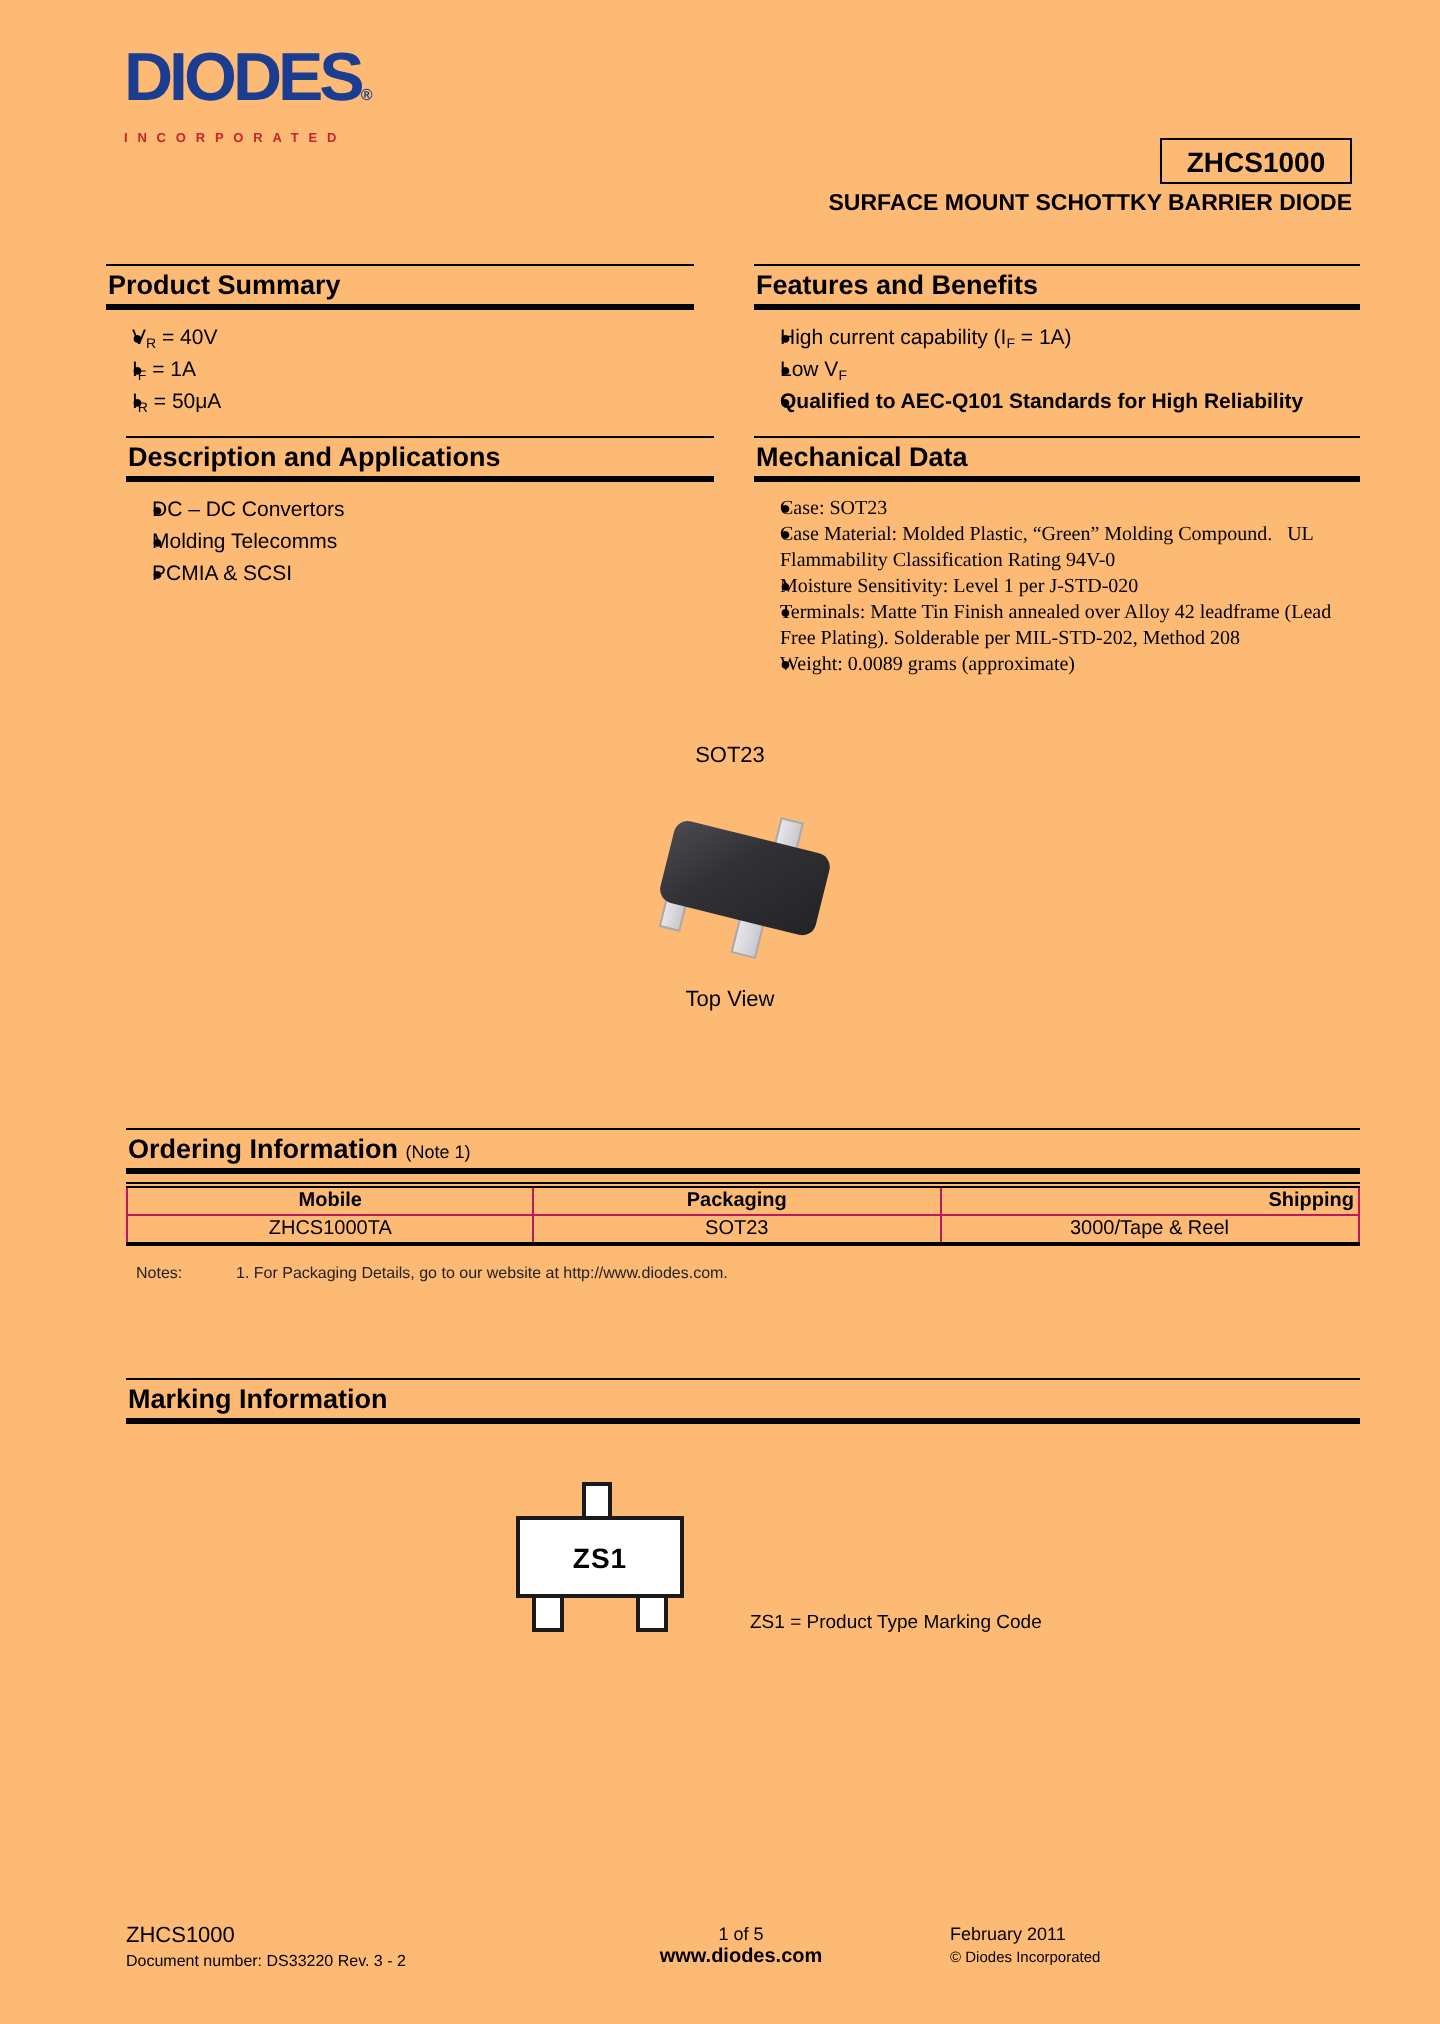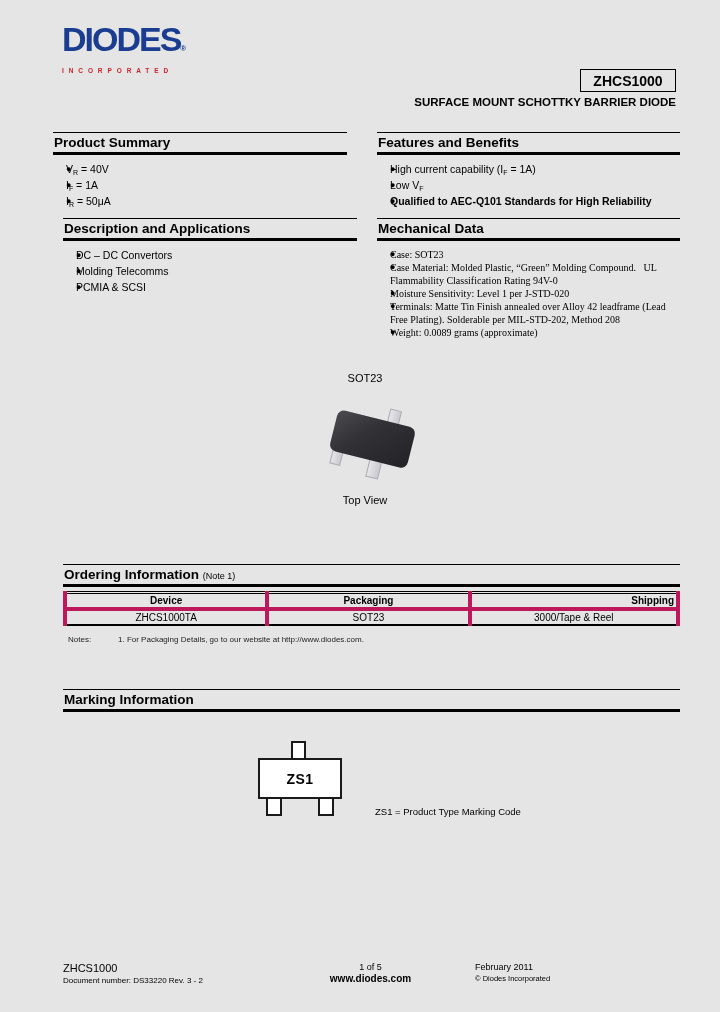--- a/index.html
+++ b/index.html
@@ -1,19 +1,19 @@
 <!DOCTYPE html>
 <html><head>
 <meta charset="utf-8">
 <style>
   * { margin:0; padding:0; box-sizing:border-box; }
   html,body { background:#fff; }
   .page {
     position:relative; width:720px; height:1012px; margin:0 auto;
-    background:#e5e5e5; color:#000;
+    background:#fdba74; color:#000;
     font-family:"Liberation Sans","DejaVu Sans",sans-serif;
     overflow:hidden;
   }
   
   .logo { position:absolute; left:62px; top:22px; }
   .logo-main {
     font-weight:bold; font-size:34px; line-height:34px; letter-spacing:-2px;
     color:#1b3d91; font-stretch:condensed;
   }
   .logo-reg { font-size:8px; vertical-align:baseline; color:#1b3d91; letter-spacing:0; }
@@ -62,21 +62,21 @@
   .lead-top { left:60px; top:1px; width:12px; height:16px; }
   .lead-bl  { left:14px; top:52px; width:11px; height:17px; }
   .lead-bc  { left:52px; top:54px; width:13px; height:19px; }
   .pkg-view { font-size:11px; margin-top:6px; }
   
   .order-table {
     width:100%; border-collapse:collapse; margin-top:4px;
     font-size:10px;
   }
   .order-table th, .order-table td {
-    border:4px solid #be185d; text-align:center; padding:1px 2px; height:13px;
+    border:1px solid #be185d; text-align:center; padding:1px 2px; height:13px;
   }
   .order-table th { font-weight:bold; }
   .order-table { border-top:3px solid #000; }
   .order-table tr:first-child th { border-top:3px double #000; }
   .order-table tr:last-child td { border-bottom:2.5px solid #000; }
   .notes-row { display:flex; margin-top:9px; font-size:8px; color:#222; }
   .notes-label { width:55px; padding-left:5px; flex:none; }
   
   .mark-diagram { position:absolute; left:0; top:0; width:720px; height:0; }
   .mk-body {
@@ -206,21 +206,21 @@
       </div>
     </div>
     <div class="pkg-view">Top View</div>
   </div>
 
   <div class="section" style="left:63px; top:564px; width:617px;">
     <div class="sec-head"><span>Ordering Information</span> <span class="note-sup">(Note 1)</span></div>
     <table class="order-table">
       <tbody>
           <tr>
-        <th style="width:33%;">Device</th>
+        <th style="width:33%;">Mobile</th>
         <th style="width:33%;">Packaging</th>
         <th style="width:34%;text-align:right;">Shipping</th>
       </tr>
       <tr>
         <td>ZHCS1000TA</td>
         <td>SOT23</td>
         <td>3000/Tape &amp; Reel</td>
       </tr>
     </tbody>
       </table>

